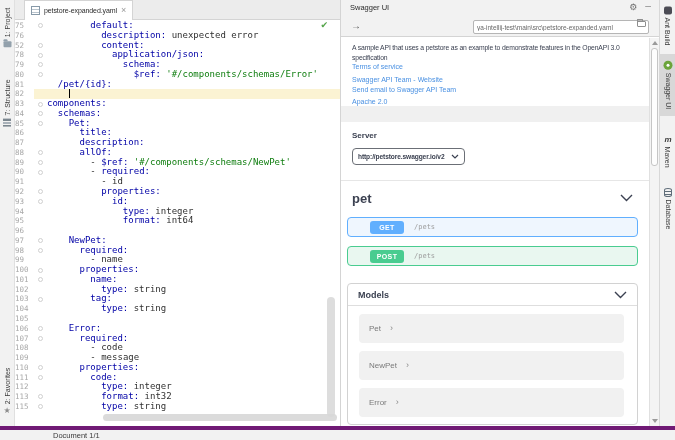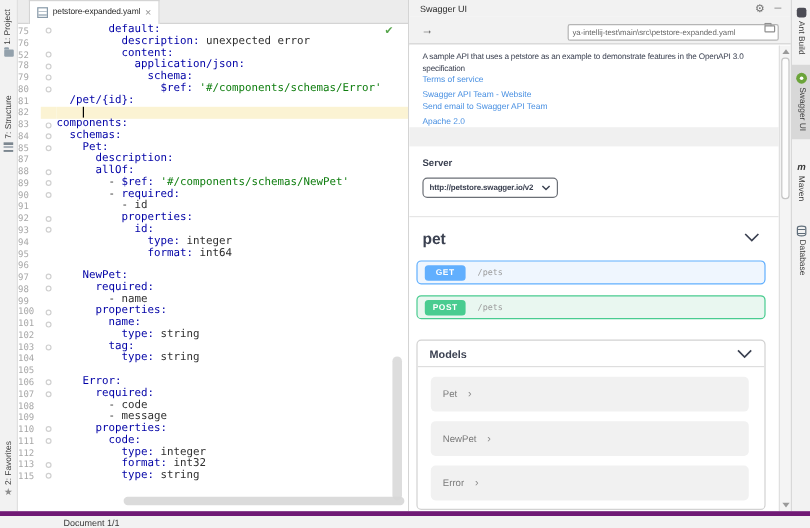--- a/index.html
+++ b/index.html
@@ -89,21 +89,21 @@
   .sep-band{position:absolute;left:0;right:0;top:68px;height:16px;background:#f0f0f0}
   .server-label{position:absolute;left:11px;top:93px;font-size:8px;font-weight:bold;color:#3b4151}
   .server-select{position:absolute;left:11px;top:110px;width:113px;height:17px;border:1px solid #6b6f76;border-radius:4px;background:#fff;display:flex;align-items:center;padding:0 5px}
   .server-value{font-size:6.6px;font-weight:bold;color:#3b4151;letter-spacing:-0.1px}
   .server-caret{margin-left:auto;display:block}
   .sw-divider{position:absolute;left:0;right:0;top:142px;height:1px;background:#e6e6e6}
   .tag-header{position:absolute;left:11px;right:16px;top:149px;height:22px;display:flex;align-items:center}
   .tag-title{font-size:13px;font-weight:bold;color:#3b4151}
   .tag-chevron{margin-left:auto}
   .ops{position:absolute;left:6px;right:11px;top:179px}
-  .op-row{height:20px;border:1px solid;border-radius:4px;display:flex;align-items:center;padding-left:6px;margin-bottom:9px}
+  .op-row{height:20px;border:1px solid;border-radius:4px;display:flex;align-items:center;padding-left:22px;margin-bottom:9px}
   .op-badge{width:34px;height:13px;border-radius:3px;color:#fff;font-size:7px;font-weight:bold;letter-spacing:.4px;display:flex;align-items:center;justify-content:center}
   .op-path{margin-left:10px;font-family:"DejaVu Sans Mono",monospace;font-size:7px;color:#9c9c9c}
   .models-box{position:absolute;left:6px;right:11px;top:245px;height:142px;border:1px solid #d2d2d2;border-radius:4px;background:#fff}
   .models-header{height:22px;display:flex;align-items:center;padding:0 10px;border-bottom:1px solid #dedede}
   .models-title{font-size:9px;font-weight:bold;color:#3b4151}
   .models-chevron{margin-left:auto}
   .model-row{height:29px;margin:8px 13px 0 11px;background:#f1f1f1;border-radius:4px;display:flex;align-items:center;padding-left:10px}
   .model-label{font-size:8px;color:#7a7a7a}
   .model-chev{margin-left:9px;font-size:9px;color:#8a8a8a;line-height:9px}
 </style>
@@ -206,20 +206,25 @@
               <i></i>
             </span>
             <span class="cd">  <span class="tok-k">schemas:</span></span>
           </div>
           <div class="cl">
             <span class="ln">85</span>
             <span class="fold">
               <i></i>
             </span>
             <span class="cd">    <span class="tok-k">Pet:</span></span>
+          </div>
+          <div class="cl">
+            <span class="ln">86</span>
+            <span class="fold"></span>
+            <span class="cd">      <span class="tok-k">title:</span></span>
           </div>
           <div class="cl">
             <span class="ln">87</span>
             <span class="fold"></span>
             <span class="cd">      <span class="tok-k">description:</span></span>
           </div>
           <div class="cl">
             <span class="ln">88</span>
             <span class="fold">
               <i></i>

